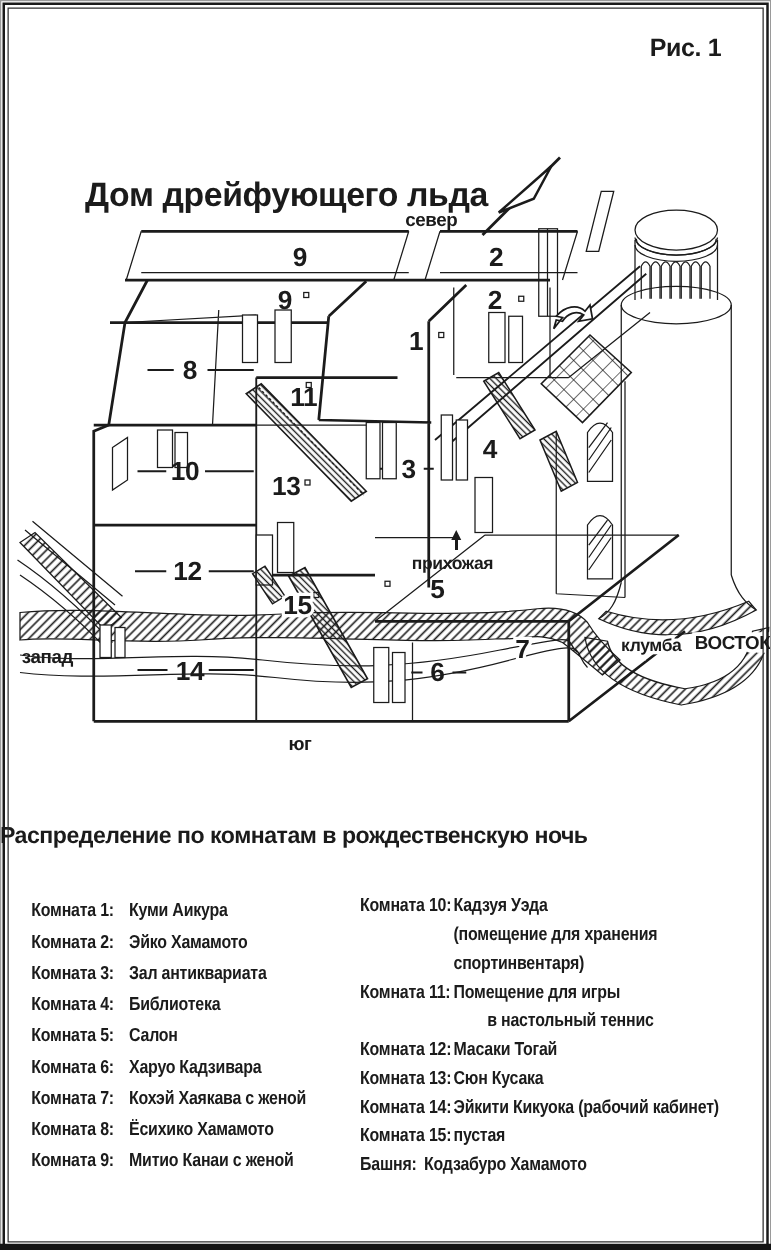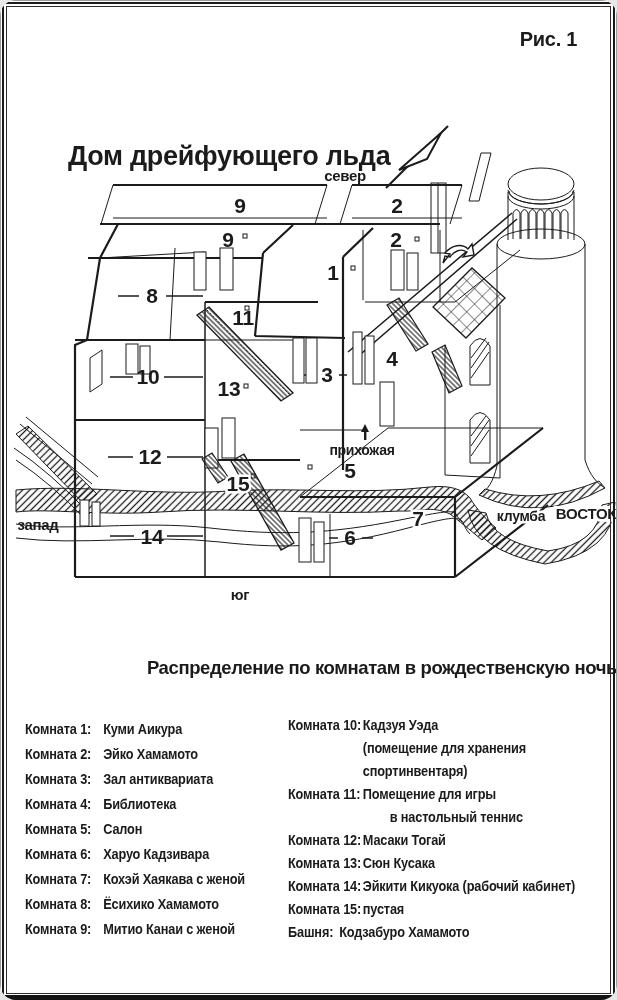--- a/index.html
+++ b/index.html
@@ -1,38 +1,38 @@
 <!DOCTYPE html>
 <html><head>
 <meta charset="utf-8">
 <style>
   html,body{margin:0;padding:0;background:#e8e8e8;}
   .page{position:relative;width:617px;height:1000px;background:#fff;overflow:hidden;
-        font-family:"Liberation Sans",sans-serif;color:#1b1b1b;border-radius:16px;}
+        font-family:"Liberation Sans",sans-serif;color:#1b1b1b;}
   .frame{position:absolute;pointer-events:none;}
   .f1{inset:0px;border:1px solid #9a9a9a;}
   .f2{inset:2px;border:2px solid #1a1a1a;}
   .f3{inset:6px;border:1px solid #2e2e2e;}
   .bottombar{position:absolute;left:0;right:0;bottom:0;height:5px;background:#141414;}
 
   .fig-label{position:absolute;top:28px;right:40px;font-size:20px;font-weight:bold;letter-spacing:-0.3px;}
   .diagram-title{position:absolute;top:141px;left:68px;font-size:27px;font-weight:bold;letter-spacing:-0.3px;}
 
   svg{position:absolute;top:0;left:0;}
   svg text{font-family:"Liberation Sans",sans-serif;font-weight:bold;fill:#1b1b1b;letter-spacing:-0.3px;}
   .num{font-size:21px;text-anchor:middle;}
   .cmp{font-size:15px;text-anchor:middle;}
   .sm{font-size:14px;text-anchor:middle;}
   .ln{stroke:#1b1b1b;stroke-width:1;fill:none;}
   .ln2{stroke:#1b1b1b;stroke-width:2.2;fill:none;}
   .ln15{stroke:#1b1b1b;stroke-width:1.5;fill:none;}
   .wr{fill:#fff;stroke:#1b1b1b;stroke-width:1;}
   .sq{fill:#fff;stroke:#1b1b1b;stroke-width:1;}
 
-  .legend-title{position:absolute;top:657px;left:0;right:0;text-align:right;
+  .legend-title{position:absolute;top:657px;left:0;right:0;text-align:left;
                 font-size:18.5px;font-weight:bold;letter-spacing:-0.4px;}
   .legend-col{position:absolute;font-size:15px;font-weight:bold;letter-spacing:-0.2px;
               transform:scaleX(0.85);transform-origin:0 0;white-space:nowrap;}
   .col-left{top:716px;left:25px;width:330px;line-height:25px;}
   .col-right{top:713px;left:288px;width:390px;line-height:23px;}
   .lg-row{display:flex;align-items:flex-start;}
   .col-left .lg-label{flex:0 0 92px;}
   .col-right .lg-label{flex:0 0 88px;}
   .lg-row.inline .lg-label{flex:0 0 auto;margin-right:7px;}
   .lg-value{white-space:pre-wrap;}

